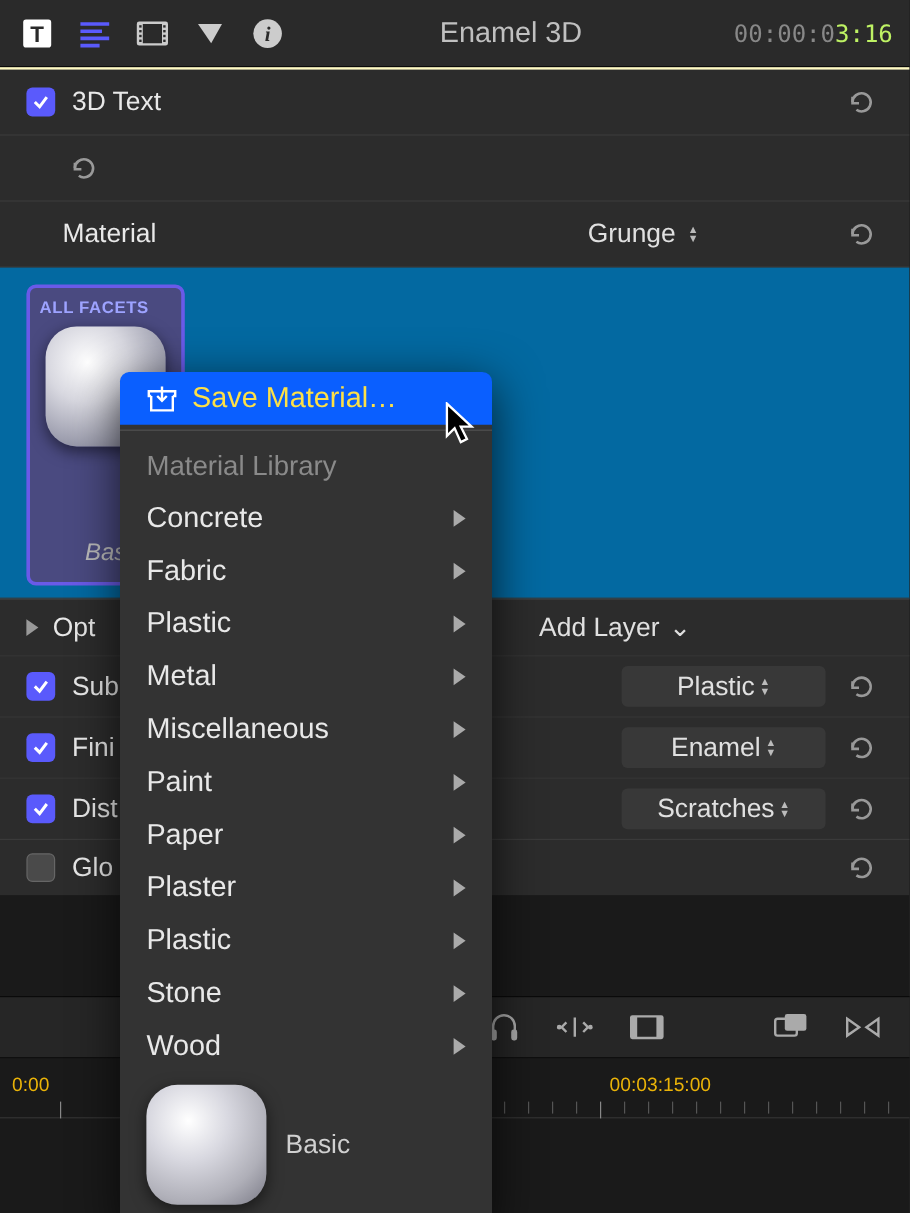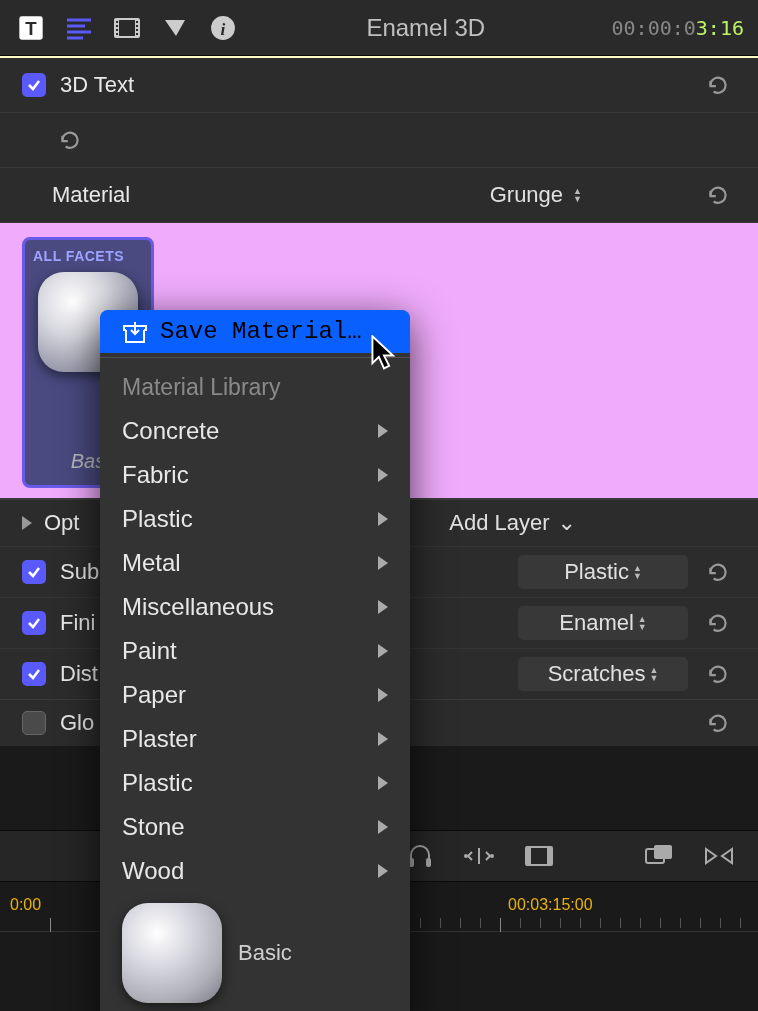--- a/index.html
+++ b/index.html
@@ -48,21 +48,21 @@
     .indent { padding-left: 30px; }
     .reset-btn {
       width: 36px; height: 30px;
       display: flex; align-items: center; justify-content: center;
       color: #999;
     }
     .reset-btn svg { width: 26px; height: 26px; }
     .dropdown-value { color: #e0e0e0; padding: 0 8px; display:flex; align-items:center; gap:6px;}
     .chevrons { display:flex; flex-direction:column; font-size:9px; line-height:8px; color:#bbb; margin-left:4px;}
     .material-well {
-      background: #f0abfc;
+      background: #0369a1;
       padding: 14px 22px 10px;
       border-bottom: 1px solid #3a3a3a;
       position: relative;
       min-height: 270px;
     }
     .swatch-card {
       width: 132px;
       border: 3px solid #6a5ae8;
       border-radius: 8px;
       background: #4a4a80;
@@ -127,23 +127,22 @@
     }
     .popup-item {
       display:flex; align-items:center;
       padding: 8px 22px;
       color: #e8e8e8;
       font-size: 24px;
       position: relative;
     }
     .popup-item.highlighted {
       background: #0a5fff;
-      color: #000000;
+      color: #fde047;
       border-radius: 8px 8px 0 0;
-      font-family: Liberation Mono, monospace;
     }
     .popup-item.header-item { color: #8a8a8a; font-size: 23px; padding-top: 12px;}
     .popup-divider { height: 1px; background: #505050; margin: 4px 0; }
     .submenu-arrow {
       width: 0; height: 0;
       border-top: 7px solid transparent;
       border-bottom: 7px solid transparent;
       border-left: 10px solid #aaa;
       position: absolute; right: 22px;
     }

